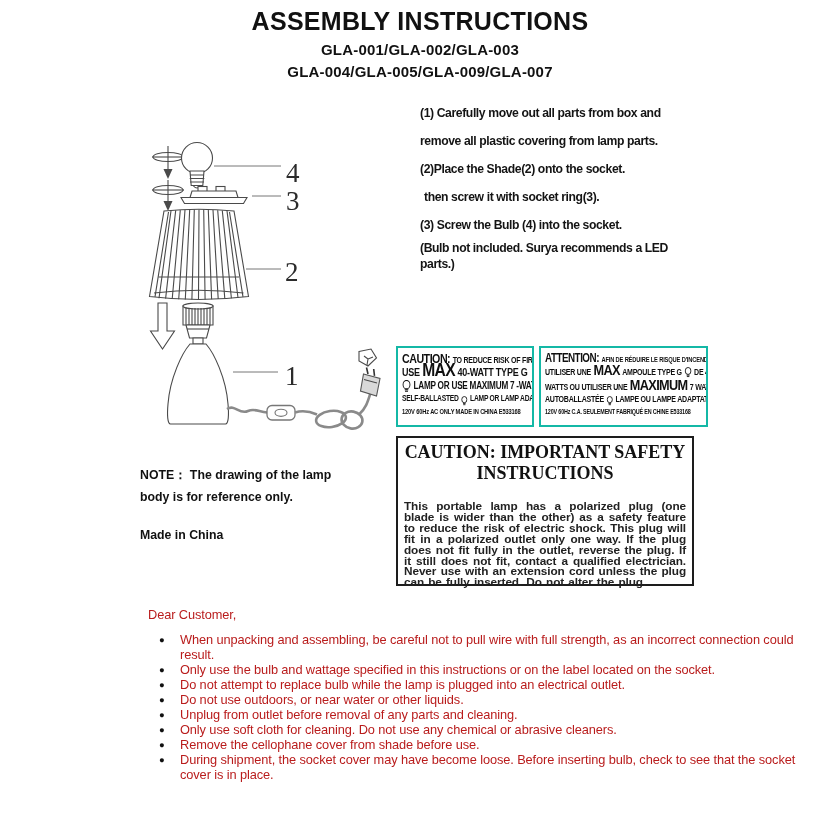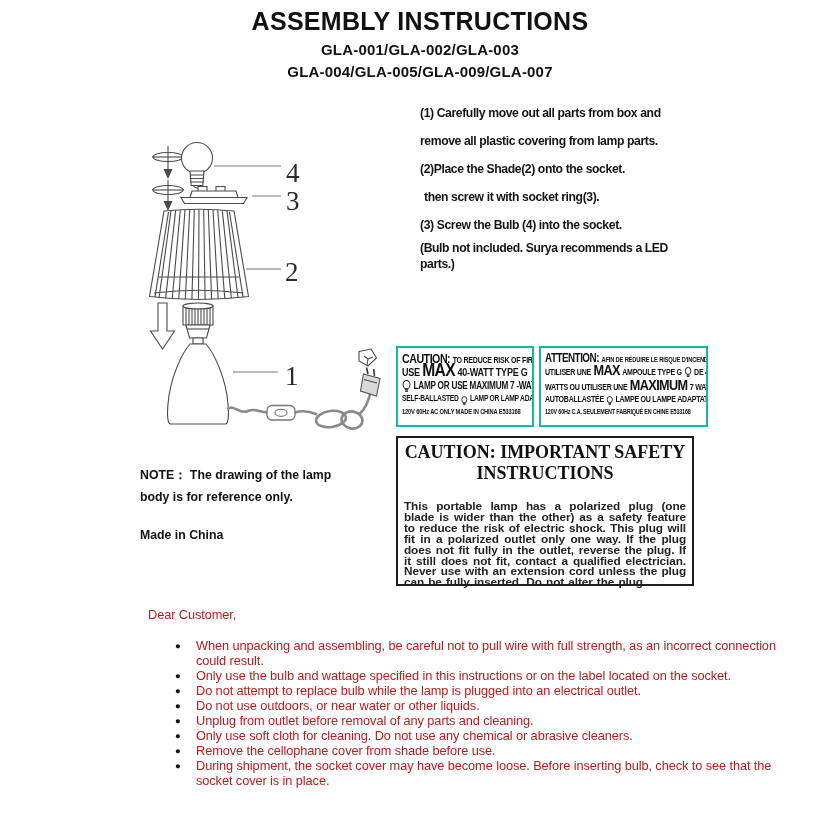--- a/index.html
+++ b/index.html
@@ -61,21 +61,21 @@
   
   .note{position:absolute;left:140px;top:469px;font-size:12.3px;font-weight:700;color:#111;}
   .note p{margin:0 0 9px;line-height:13px;}
   .note .made{margin-top:25px;}
 
   
   .customer{position:absolute;left:148px;top:607px;width:676px;font-size:12.8px;
             line-height:15px;color:#b91c1c;letter-spacing:-.1px;}
   .salutation{margin:0 0 10px;}
   .intro{margin:0 0 8px;max-width:645px;}
-  .precautions{list-style:none;margin:16px;padding:0;max-width:670px;}
+  .precautions{list-style:none;margin:0;padding:0;max-width:670px;}
   .precautions li{position:relative;padding-left:32px;margin:0;max-width:670px;}
   .precautions li .ptext{display:inline-block;max-width:636px;}
   .precautions li::before{content:"\25CF";position:absolute;left:11px;top:0px;
                           font-size:9.5px;color:#111;}
 </style>
 </head>
 <body>
 
 <div class="page">
 

